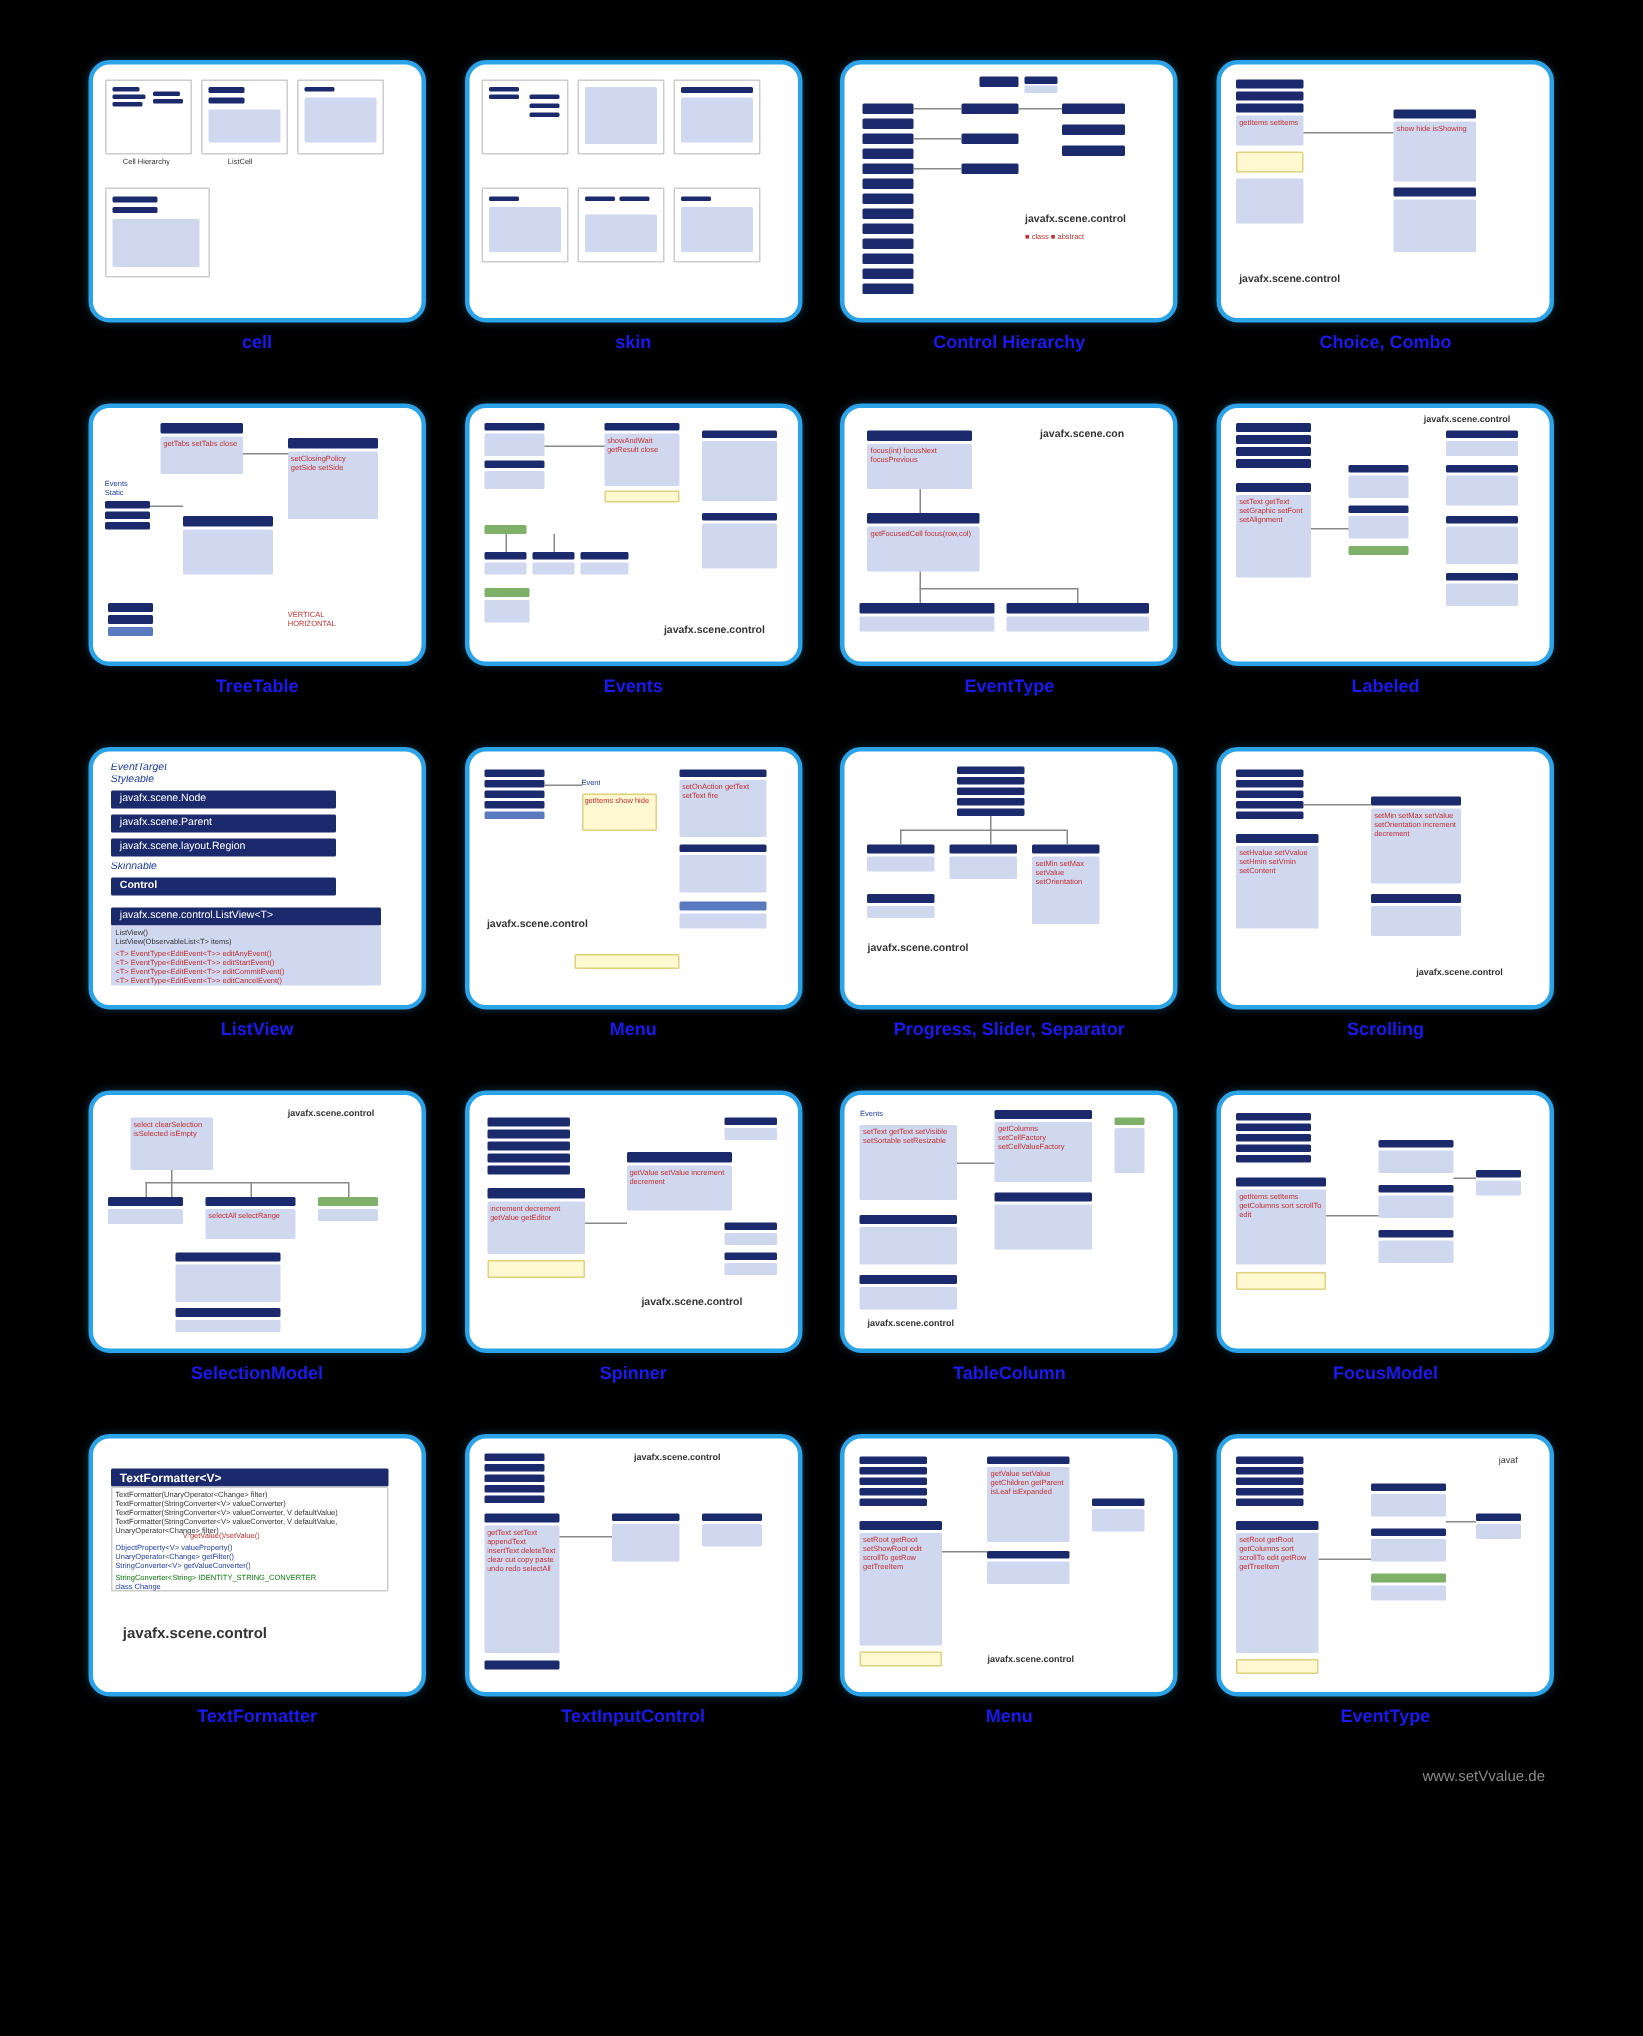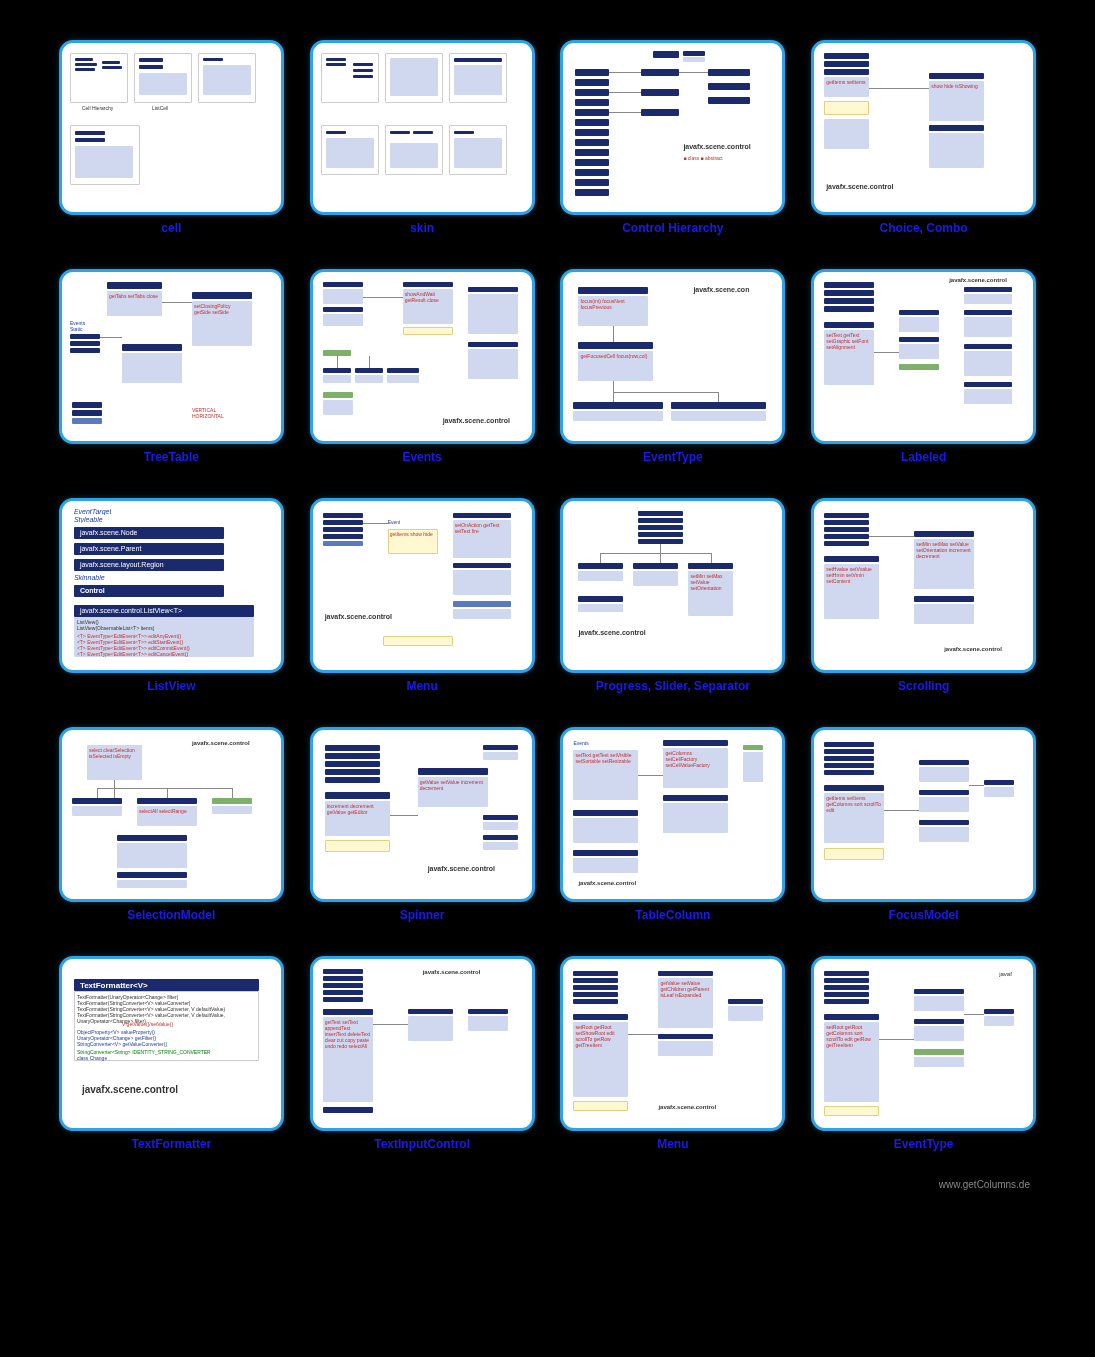--- a/index.html
+++ b/index.html
@@ -572,13 +572,13 @@
       <div class="mini light" style="left:170px;top:57px;width:30px;height:10px;"></div>
       <div class="txt dark" style="left:185px;top:12px;font-size:6px;">javaf</div>
       <div class="line" style="left:65px;top:80px;width:35px;height:1px;"></div>
       <div class="line" style="left:150px;top:55px;width:20px;height:1px;"></div>
     </div>
     <div class="card-label">EventType</div>
   </div>
 
 </div>
 
-<div class="footer">www.getColumns.de</div>
+<div class="footer">www.setVvalue.de</div>
 
 </body></html>

